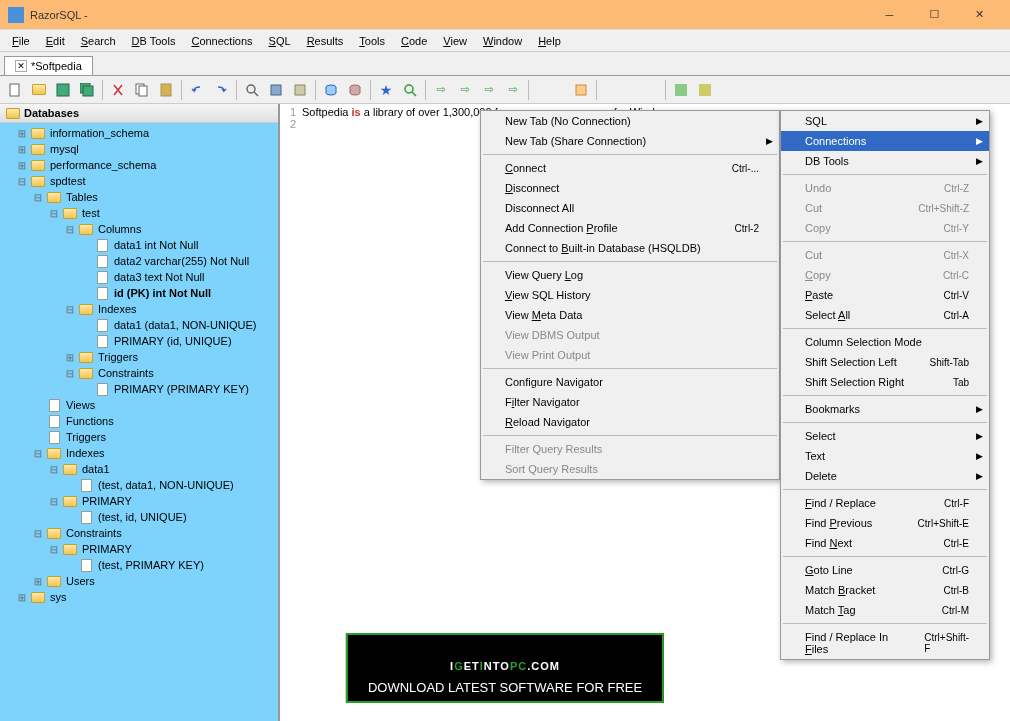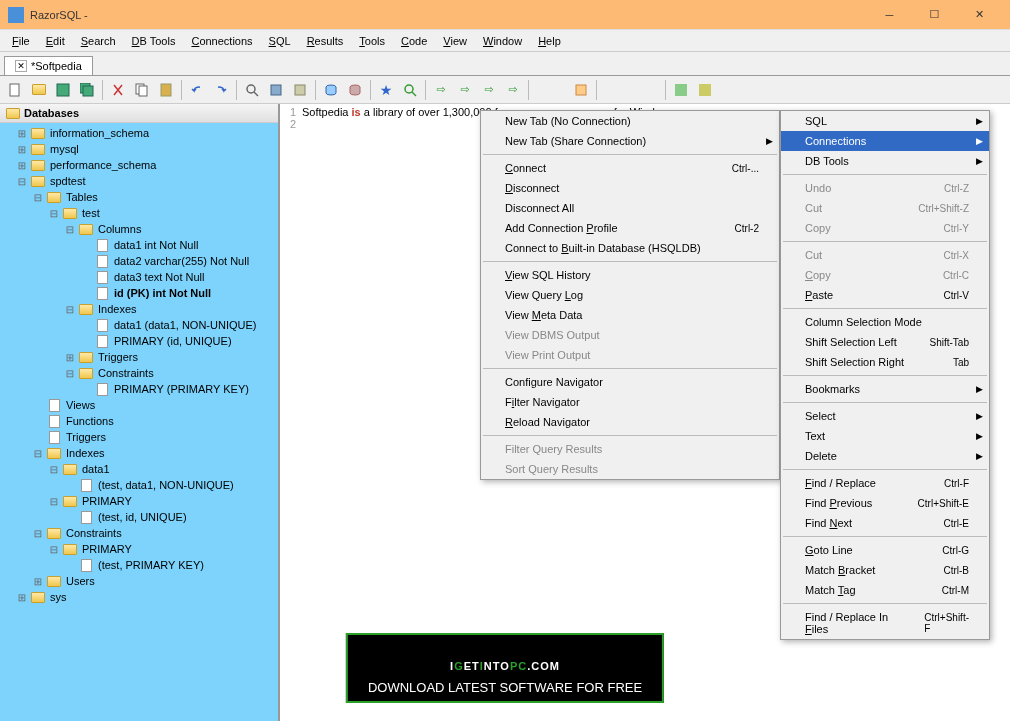--- a/index.html
+++ b/index.html
@@ -489,24 +489,24 @@
     </div>
     <div class="cm-item">
       <span>Add Connection <span class="ul">P</span>rofile</span>
       <span class="shortcut">Ctrl-2</span>
     </div>
     <div class="cm-item">
       <span>Connect to <span class="ul">B</span>uilt-in Database (HSQLDB)</span>
     </div>
     <div class="cm-sep"></div>
     <div class="cm-item">
+      <span>View Query <span class="ul">L</span>og</span>
+    </div>
+    <div class="cm-item">
       <span><span class="ul">V</span>iew SQL History</span>
-    </div>
-    <div class="cm-item">
-      <span>View Query <span class="ul">L</span>og</span>
     </div>
     <div class="cm-item">
       <span>View <span class="ul">M</span>eta Data</span>
     </div>
     <div class="cm-item disabled">
       <span>View DBMS Output</span>
     </div>
     <div class="cm-item disabled">
       <span>View Print Output</span>
     </div>
@@ -559,20 +559,24 @@
       <span>Cut</span>
       <span class="shortcut">Ctrl-X</span>
     </div>
     <div class="cm-item disabled">
       <span><span class="ul">C</span>opy</span>
       <span class="shortcut">Ctrl-C</span>
     </div>
     <div class="cm-item">
       <span><span class="ul">P</span>aste</span>
       <span class="shortcut">Ctrl-V</span>
+    </div>
+    <div class="cm-item">
+      <span>Select <span class="ul">A</span>ll</span>
+      <span class="shortcut">Ctrl-A</span>
     </div>
     <div class="cm-sep"></div>
     <div class="cm-item">
       <span>Column Selection Mode</span>
     </div>
     <div class="cm-item">
       <span>Shift Selection Left</span>
       <span class="shortcut">Shift-Tab</span>
     </div>
     <div class="cm-item">

